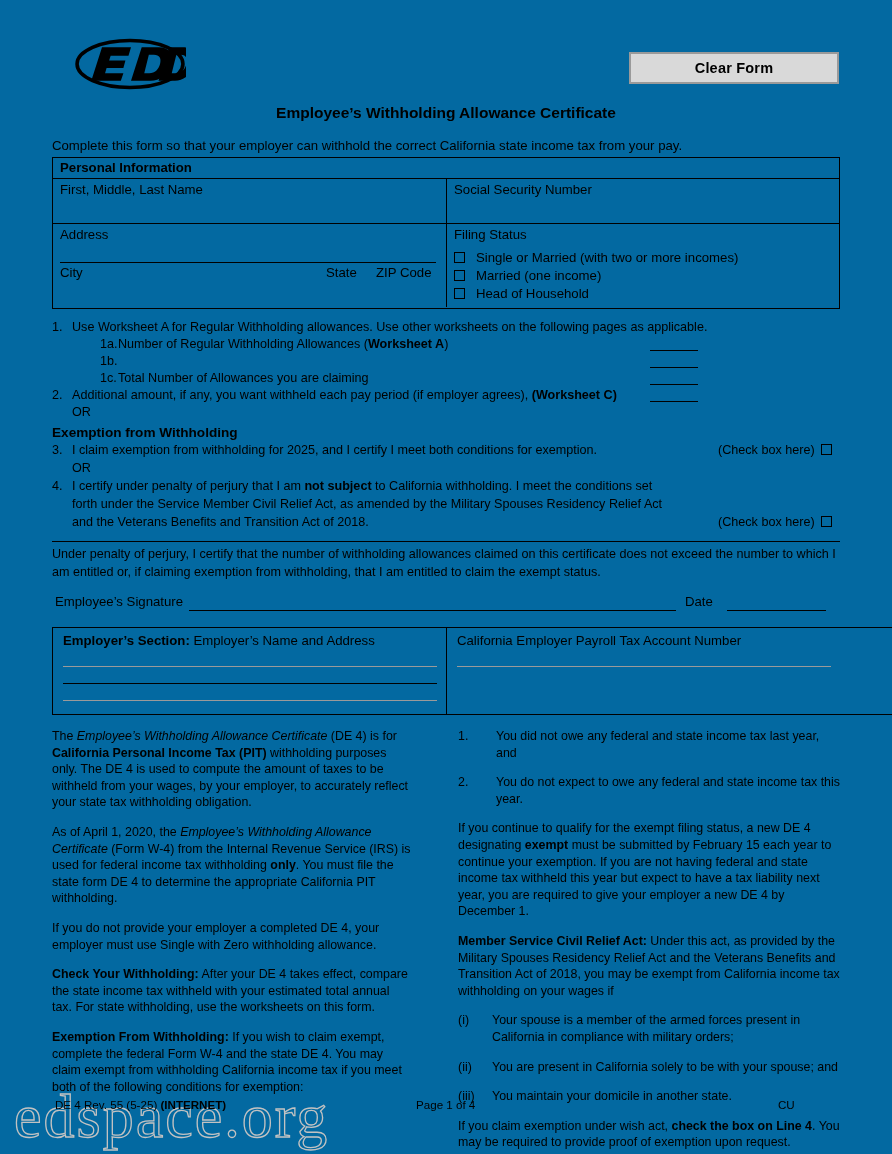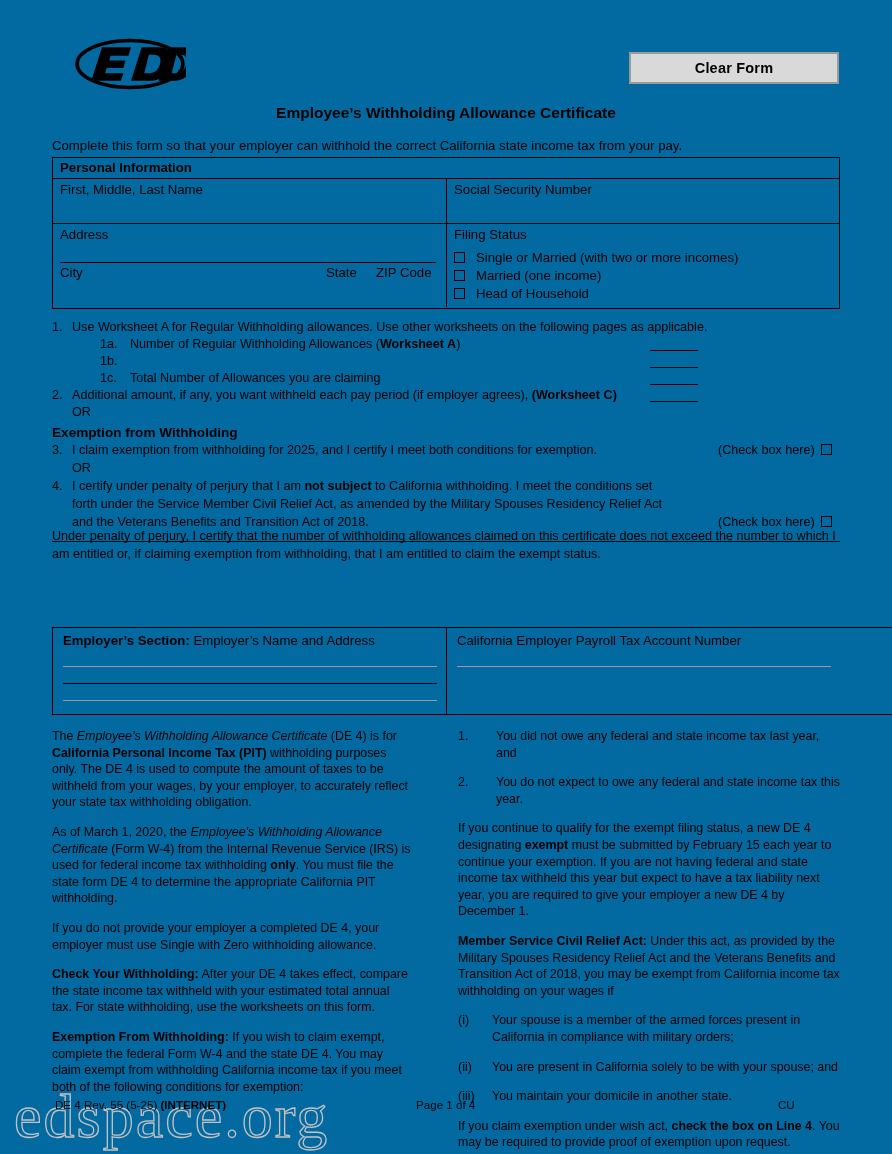--- a/index.html
+++ b/index.html
@@ -132,21 +132,21 @@
     font-size: 12.6px;
   }
   .item-line {
     position: relative;
     height: 17px;
     white-space: nowrap;
   }
   .num { position: absolute; left: 0; }
   .sub-num { position: absolute; left: 48px; }
   .item-txt-1 { position: absolute; left: 20px; }
-  .item-txt-sub { position: absolute; left: 78px; }
+  .item-txt-sub { position: absolute; left: 66px; }
   .ans-rule {
     position: absolute;
     left: 598px;
     width: 48px;
     border-top: 1.3px solid #000;
     top: 13px;
   }
   #sec-exempt-hdr {
     position: absolute;
     left: 52px; top: 425px;
@@ -174,21 +174,21 @@
   }
 
   
   #perjury-rule {
     position: absolute;
     left: 52px; top: 541px; width: 788px;
     border-top: 1.3px solid #000;
   }
   #perjury {
     position: absolute;
-    left: 52px; top: 527px; width: 788px;
+    left: 52px; top: 545px; width: 788px;
     font-size: 12.6px;
     line-height: 18px;
   }
   #signature-row {
     position: absolute;
     left: 55px; top: 594px;
     width: 788px;
     font-size: 13.2px;
     height: 20px;
   }
@@ -404,40 +404,46 @@
     </div>
     <div class="ex-line">
       <span class="item-txt-1">and the Veterans Benefits and Transition Act of 2018.</span>
       <span class="chk-here"><span>(Check box here)</span><span class="cbox"></span></span>
     </div>
   </div>
 
   <div id="perjury-rule"></div>
   <div id="perjury">Under penalty of perjury, I certify that the number of withholding allowances claimed on this certificate does not exceed the number to which I am entitled or, if claiming exemption from withholding, that I am entitled to claim the exempt status.</div>
 
+  <div id="signature-row">
+    <span id="sig-label">Employee’s Signature</span>
+    <span id="sig-rule"></span>
+    <span id="date-label">Date</span>
+    <span id="date-rule"></span>
+  </div>
 
   <div id="employer-box">
     <div id="emp-left">
       <div class="emp-label"><span class="bold">Employer’s Section:</span><span> Employer’s Name and Address</span></div>
       <div class="emp-rule-light" style="top:38px"></div>
       <div class="emp-rule-dark" style="top:55px"></div>
       <div class="emp-rule-light" style="top:72px"></div>
     </div>
     <div id="emp-right">
       <div class="emp-label">California Employer Payroll Tax Account Number</div>
       <div class="emp-rule-light" style="top:38px"></div>
     </div>
   </div>
 
   <div id="body-cols">
 
     <div class="col" id="col-left">
       <p><span>The </span><span class="ital">Employee’s Withholding Allowance Certificate</span><span> (DE 4) is for </span><span class="bold">California Personal Income Tax (PIT)</span><span> withholding purposes only. The DE 4 is used to compute the amount of taxes to be withheld from your wages, by your employer, to accurately reflect your state tax withholding obligation.</span></p>
 
-      <p><span>As of March 1, 2020, the </span><span class="ital">Employee’s Withholding Allowance Certificate</span><span> (Form W-4) from the Internal Revenue Service (IRS) is used for federal income tax withholding </span><span class="bold">only</span><span>. You must file the state form DE 4 to determine the appropriate California PIT withholding.</span></p>
+      <p><span>As of April 1, 2020, the </span><span class="ital">Employee’s Withholding Allowance Certificate</span><span> (Form W-4) from the Internal Revenue Service (IRS) is used for federal income tax withholding </span><span class="bold">only</span><span>. You must file the state form DE 4 to determine the appropriate California PIT withholding.</span></p>
 
       <p>If you do not provide your employer a completed DE 4, your employer must use Single with Zero withholding allowance.</p>
 
       <p><span class="bold">Check Your Withholding:</span><span> After your DE 4 takes effect, compare the state income tax withheld with your estimated total annual tax. For state withholding, use the worksheets on this form.</span></p>
 
       <p><span class="bold">Exemption From Withholding:</span><span> If you wish to claim exempt, complete the federal Form W-4 and the state DE 4. You may claim exempt from withholding California income tax if you meet both of the following conditions for exemption:</span></p>
     </div>
 
     <div class="col" id="col-right">
       <div class="ol-item">

